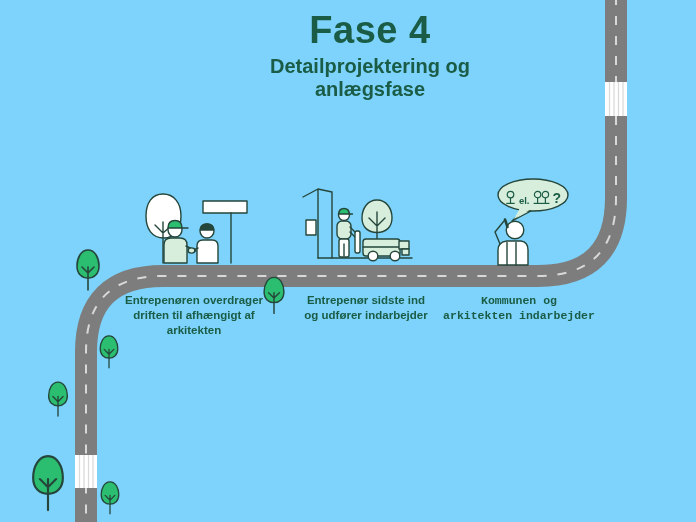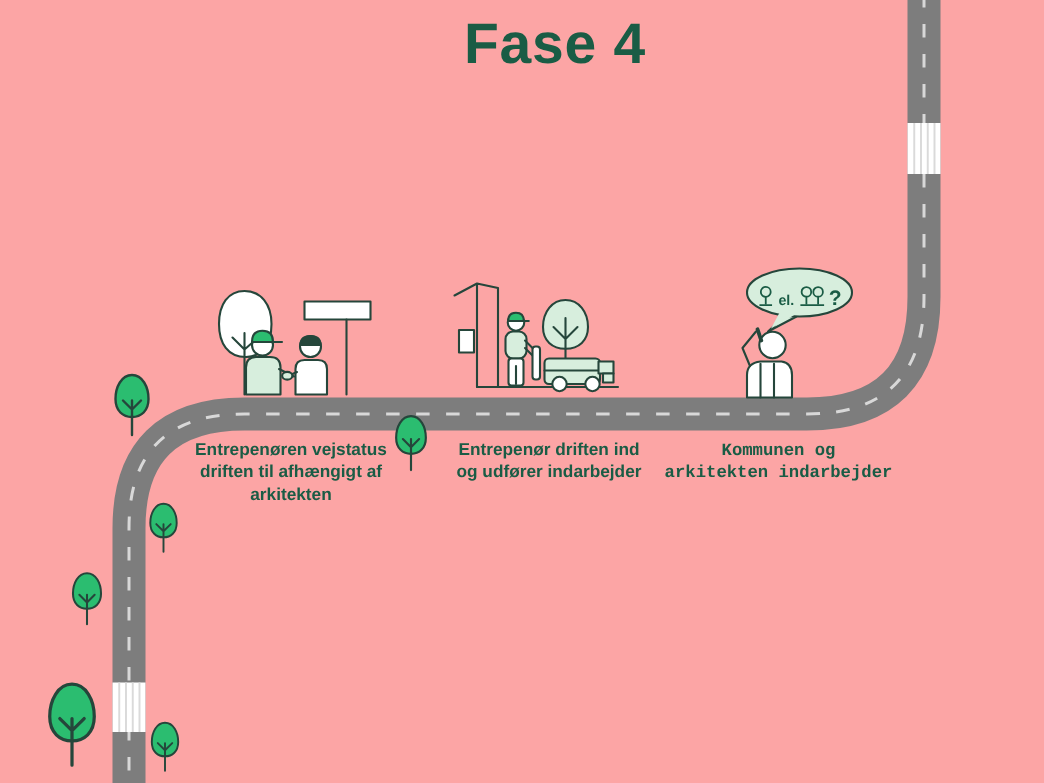--- a/index.html
+++ b/index.html
@@ -7,21 +7,21 @@
     --ink:#25463b;
     --bright-green:#2bbd70;
     --light-green:#d7eedd;
     --road-gray:#7d7d7d;
     --dash-gray:#d8d8d8;
     --stripe-gray:#dadada;
     --white:#ffffff;
   }
   html,body{margin:0;padding:0;background:#fff;}
   .canvas{
-    position:relative;width:696px;height:522px;background:#fca5a5;overflow:hidden;
+    position:relative;width:696px;height:522px;background:#7dd3fc;overflow:hidden;
     font-family:"Liberation Sans", sans-serif;
   }
   .scene-svg{position:absolute;left:0;top:0;}
   
   .road-base{stroke:var(--road-gray);stroke-width:22;fill:none;}
   .road-dash{stroke:var(--dash-gray);stroke-width:2;fill:none;stroke-dasharray:9 11;}
   .xwalk-band{fill:var(--white);}
   .xwalk-line{stroke:var(--stripe-gray);stroke-width:1.3;}
   .ln{stroke:var(--ink);stroke-width:1.4;fill:none;stroke-linecap:round;stroke-linejoin:round;}
   .fw{fill:var(--white);}
@@ -162,29 +162,30 @@
         <use href="#trunkP" class="tree-stroke" fill="none"></use>
     </g>
     <g transform="translate(110,493) scale(0.8)">
       <use href="#crownP" class="fg tree-stroke"></use>
         <use href="#trunkP" class="tree-stroke" fill="none"></use>
     </g>
   </svg>
 
   <header class="title-block">
     <div class="title">Fase 4</div>
+    <div class="subtitle">Detailprojektering og anlægsfase</div>
   </header>
 
   <div class="caption caption-1">
-    <div>Entrepenøren vejstatus</div>
+    <div>Entrepenøren overdrager</div>
     <div>driften til afhængigt af</div>
     <div>arkitekten</div>
   </div>
   <div class="caption caption-2">
-    <div>Entrepenør driften ind</div>
+    <div>Entrepenør sidste ind</div>
     <div>og udfører indarbejder</div>
   </div>
   <div class="caption caption-3">
     <div>Kommunen og</div>
     <div>arkitekten indarbejder</div>
   </div>
 
   <div class="bubble-content">
     <svg class="opt-icon" width="11" height="15" viewBox="0 0 11 15">
       <circle cx="5.5" cy="4.6" r="3.3"></circle>

